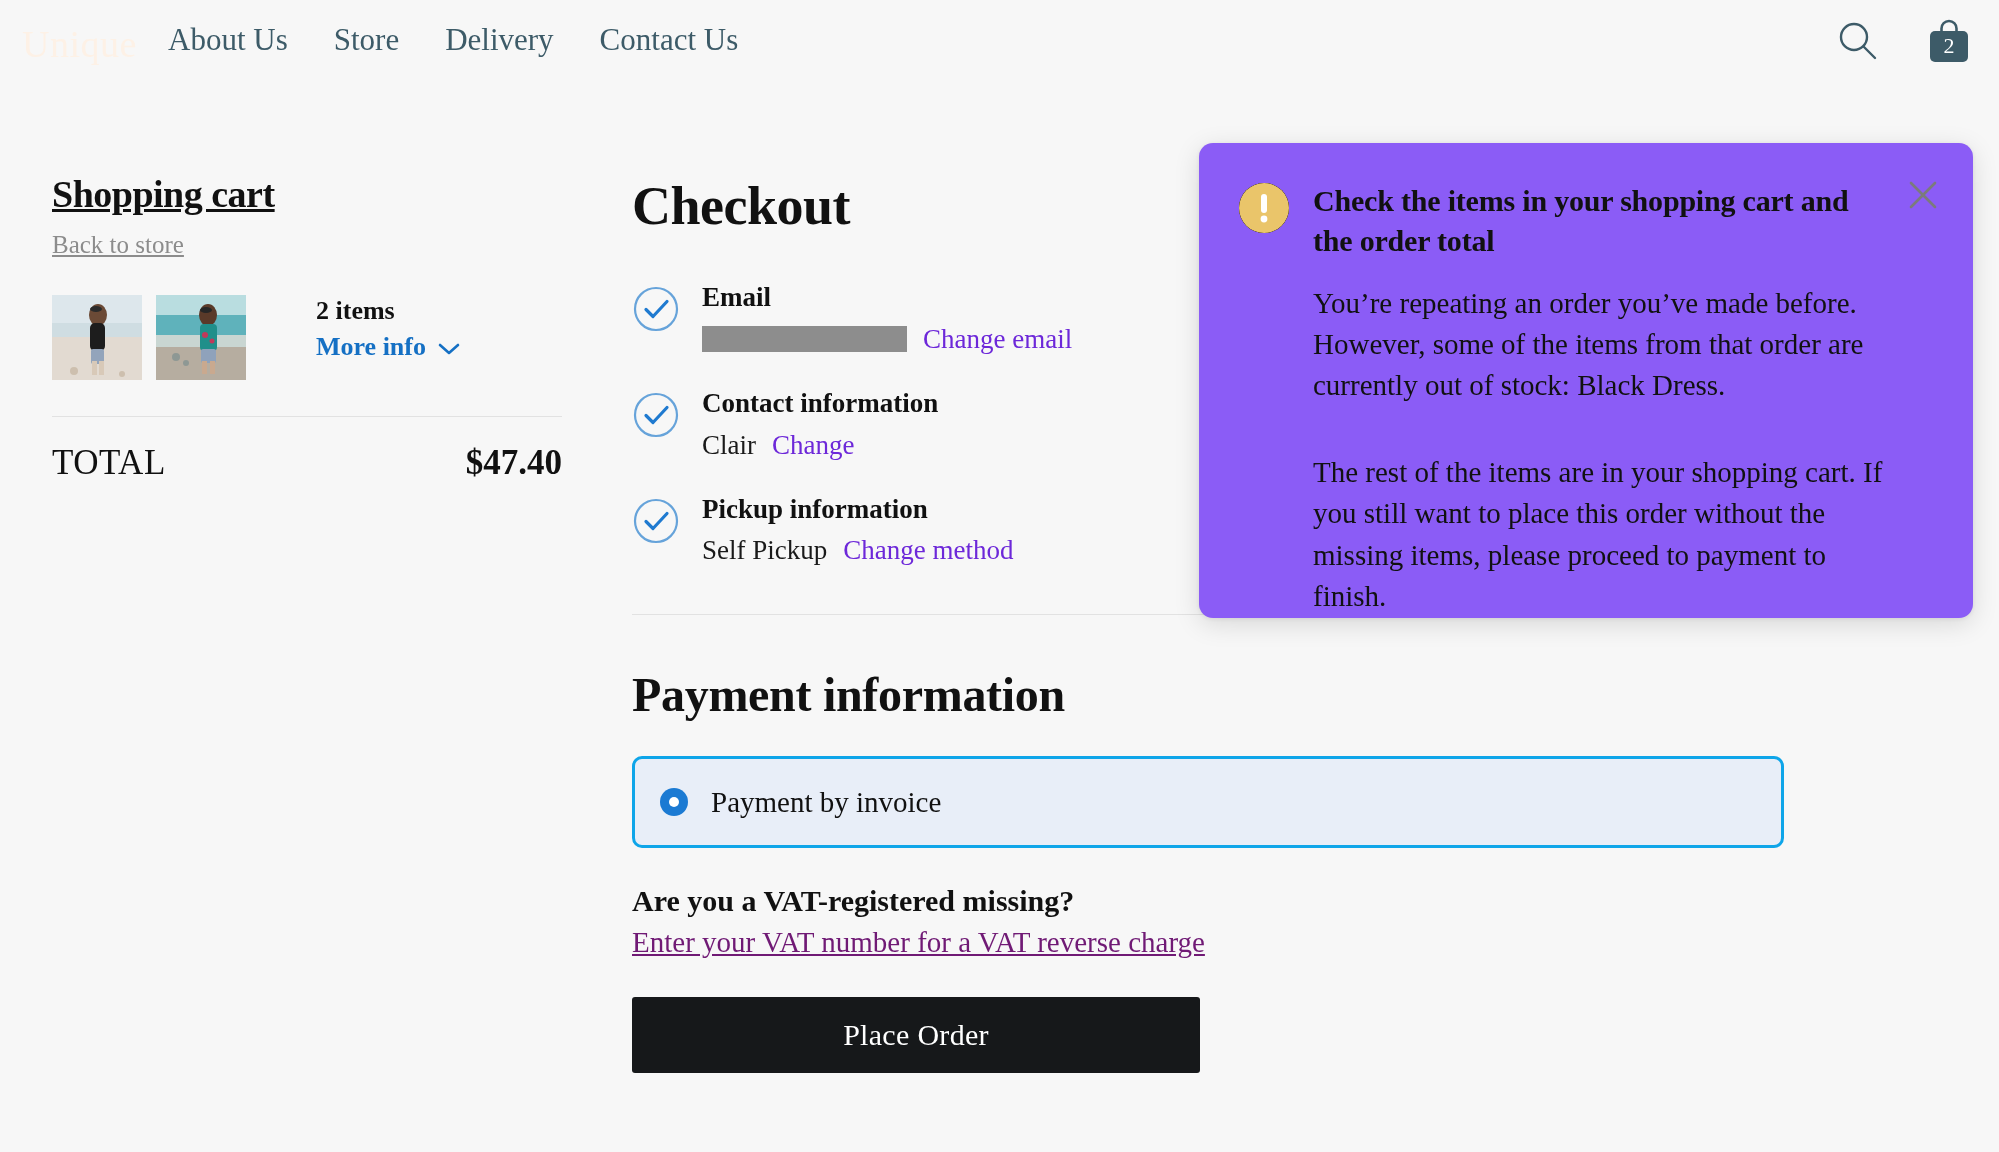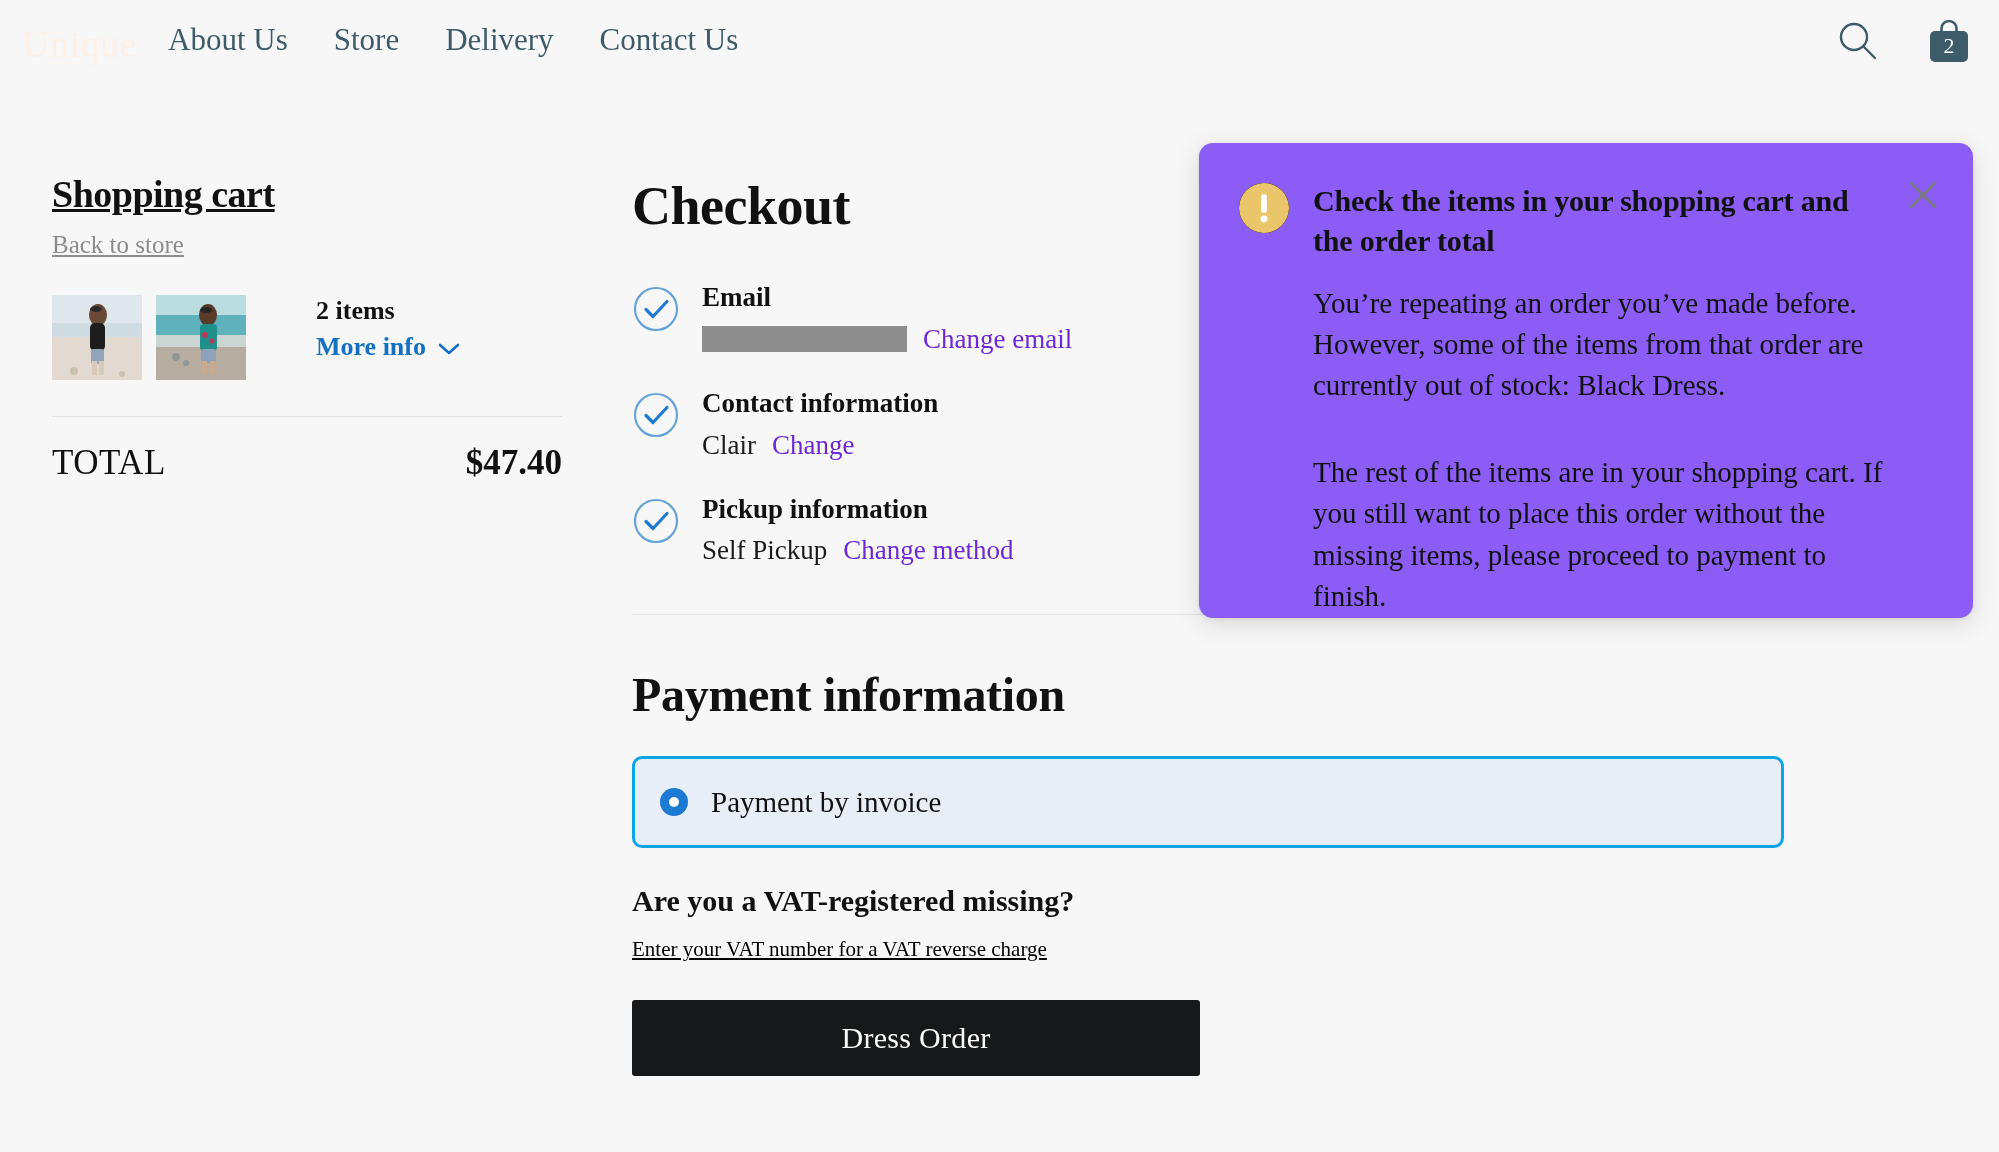--- a/index.html
+++ b/index.html
@@ -79,21 +79,21 @@
   .pay-title { font-size:48px; font-weight:700; margin-top:52px; letter-spacing:-0.3px; }
   .pay-option {
     margin-top:34px; width:1152px; height:92px;
     border:3px solid #0ea5e9; border-radius:10px; background:#e8eef8;
     display:flex; align-items:center; padding-left:24px;
   }
   .radio { width:30px; height:30px; display:block; margin-right:22px; }
   .pay-option-label { font-size:29px; }
 
   .vat-title { font-size:30px; font-weight:700; margin-top:36px; }
-  .vat-link { display:block; font-size:21px; color:#000000; margin-top:19px; cursor:pointer; }
+  .vat-link { display:block; font-size:29px; color:#701a75; margin-top:8px; cursor:pointer; }
 
   .place-order {
     margin-top:38px; width:568px; height:76px;
     background:#16181a; color:#fff; border:none; border-radius:3px;
     font-family:"Liberation Serif", serif; font-size:30px;
     cursor:pointer; letter-spacing:0.3px;
   }
 
   
   .toast {
@@ -281,21 +281,21 @@
           <circle cx="15" cy="15" r="14" fill="#1b7ad3"></circle>
           <circle cx="15" cy="15" r="5" fill="#ffffff"></circle>
         </svg>
       </span>
       <span class="pay-option-label">Payment by invoice</span>
     </div>
 
     <h3 class="vat-title">Are you a VAT-registered missing?</h3>
     <a href="#" class="vat-link">Enter your VAT number for a VAT reverse charge</a>
 
-    <button class="place-order">Dress Order</button>
+    <button class="place-order">Place Order</button>
   </div>
 
   <div class="toast">
 
     <span class="toast-close">
       <svg viewBox="0 0 36 36" width="36" height="36">
         <line x1="6" y1="6" x2="30" y2="30" stroke="#7b7b7b" stroke-width="2.6" stroke-linecap="round"></line>
         <line x1="30" y1="6" x2="6" y2="30" stroke="#7b7b7b" stroke-width="2.6" stroke-linecap="round"></line>
       </svg>
     </span>

